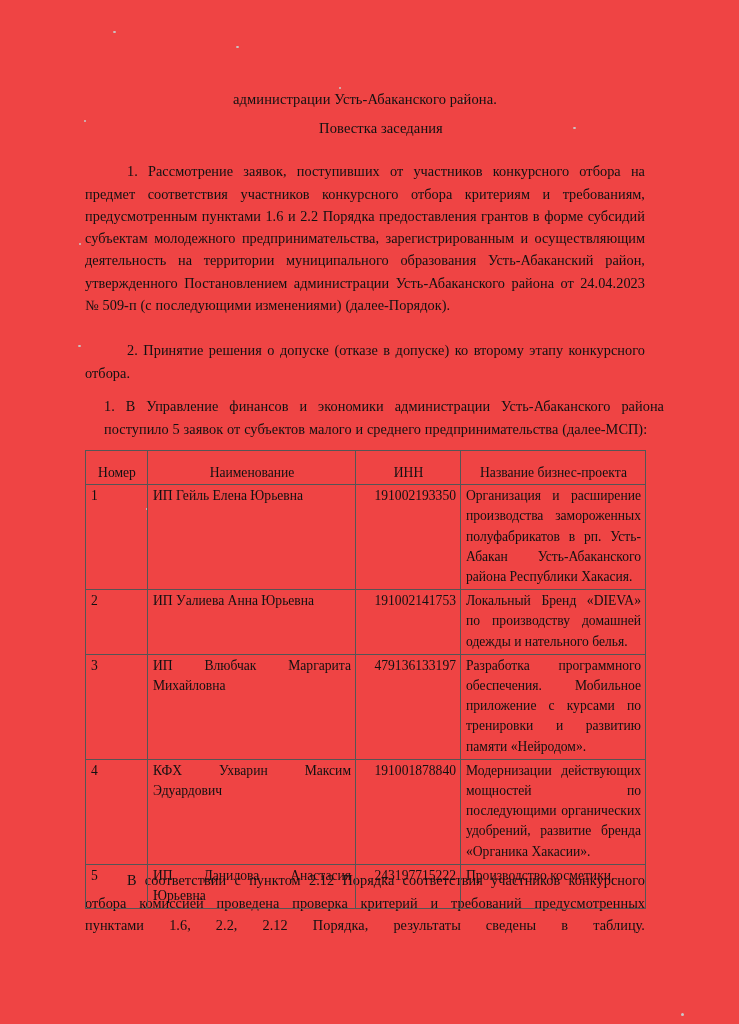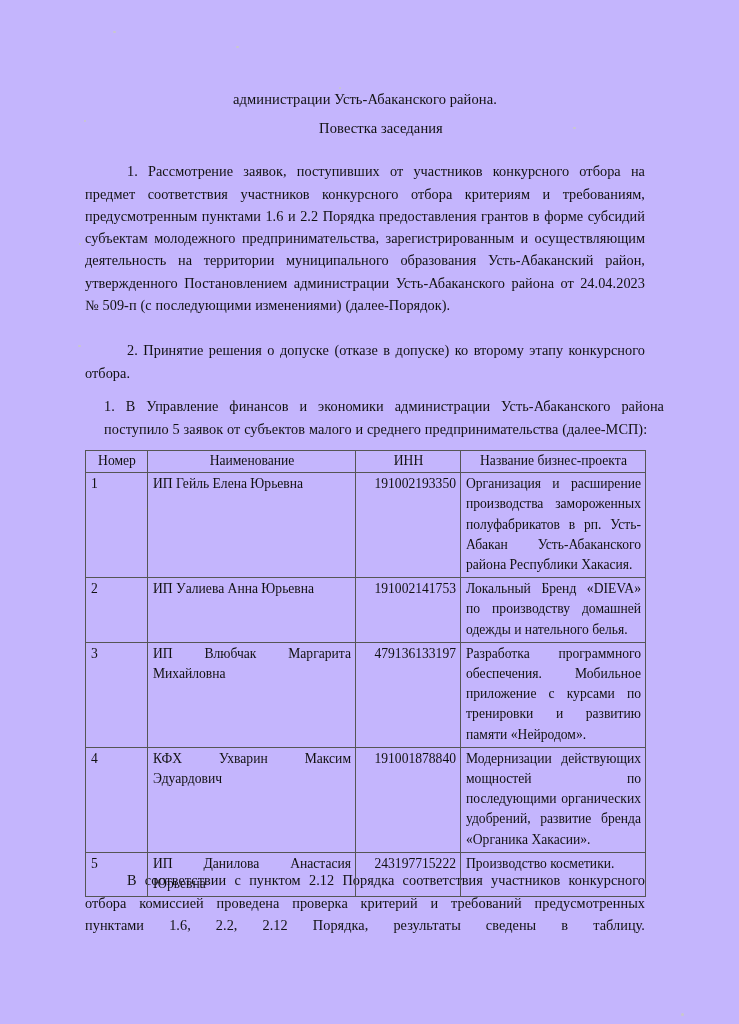--- a/index.html
+++ b/index.html
@@ -14,21 +14,21 @@
     font-family: "Liberation Serif", "DejaVu Serif", serif;
     color: #111111;
     overflow: hidden;
   }
 
   .page {
     position: absolute;
     left: 0; top: 0;
     width: 739px;
     height: 1024px;
-    background: #c4b5fd;
+    background: #ef4444;
   }
 
   
   .speck {
     position: absolute;
     background: #c9c9c9;
     border-radius: 50%;
     pointer-events: none;
   }
 
@@ -79,21 +79,21 @@
     line-height: 20.2px;
   }
   .doc-table td, .doc-table th {
     border: 1px solid #555;
     vertical-align: top;
     padding: 1px 4px 2px 5px;
     font-weight: normal;
   }
   .doc-table th {
     text-align: center;
-    padding-top: 0px;
+    padding-top: 12px;
     padding-bottom: 1px;
   }
   .col-num   { width: 62px; }
   .col-name  { width: 208px; }
   .col-inn   { width: 105px; }
   .col-proj  { width: 185px; }
 
   td.num { text-align: left; }
   td.name { text-align: justify; text-align-last: left; }
   td.inn { text-align: right; }

